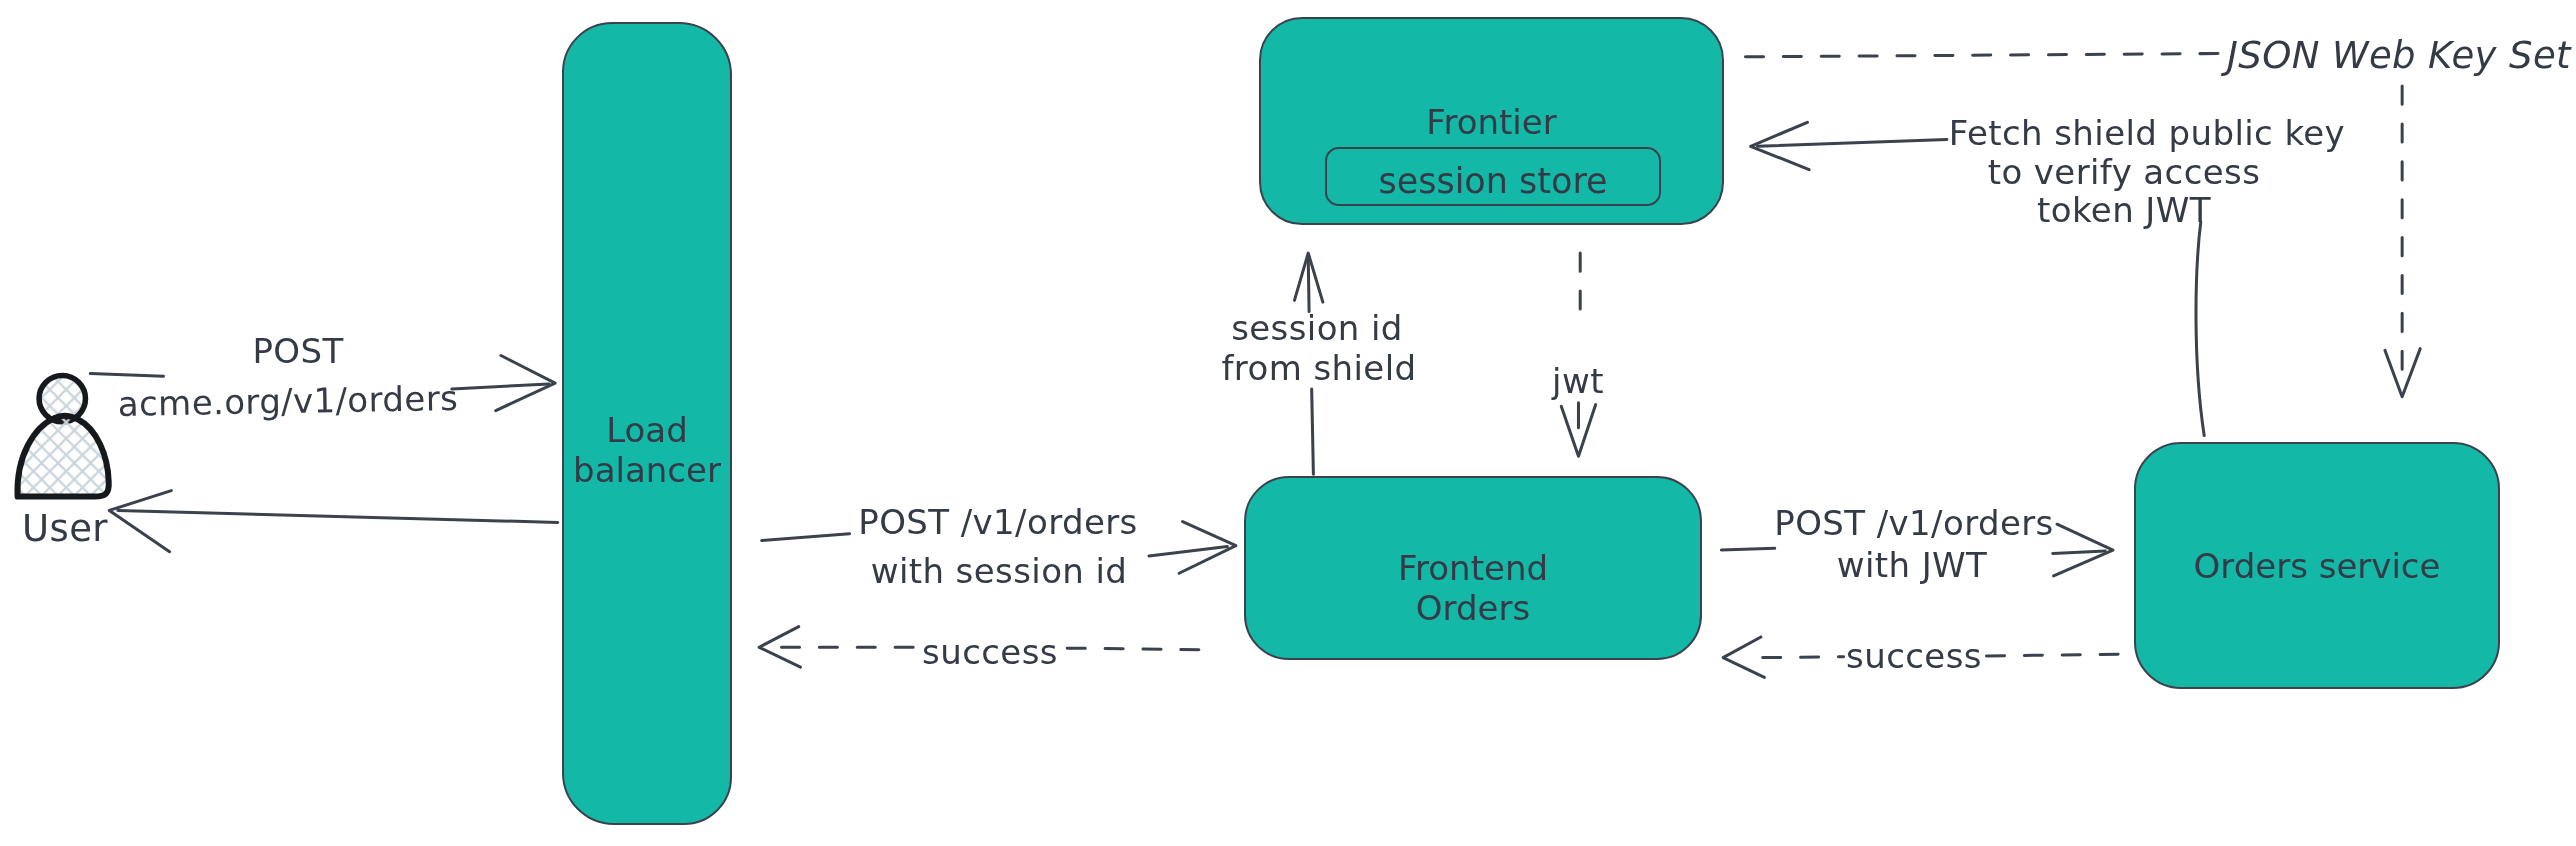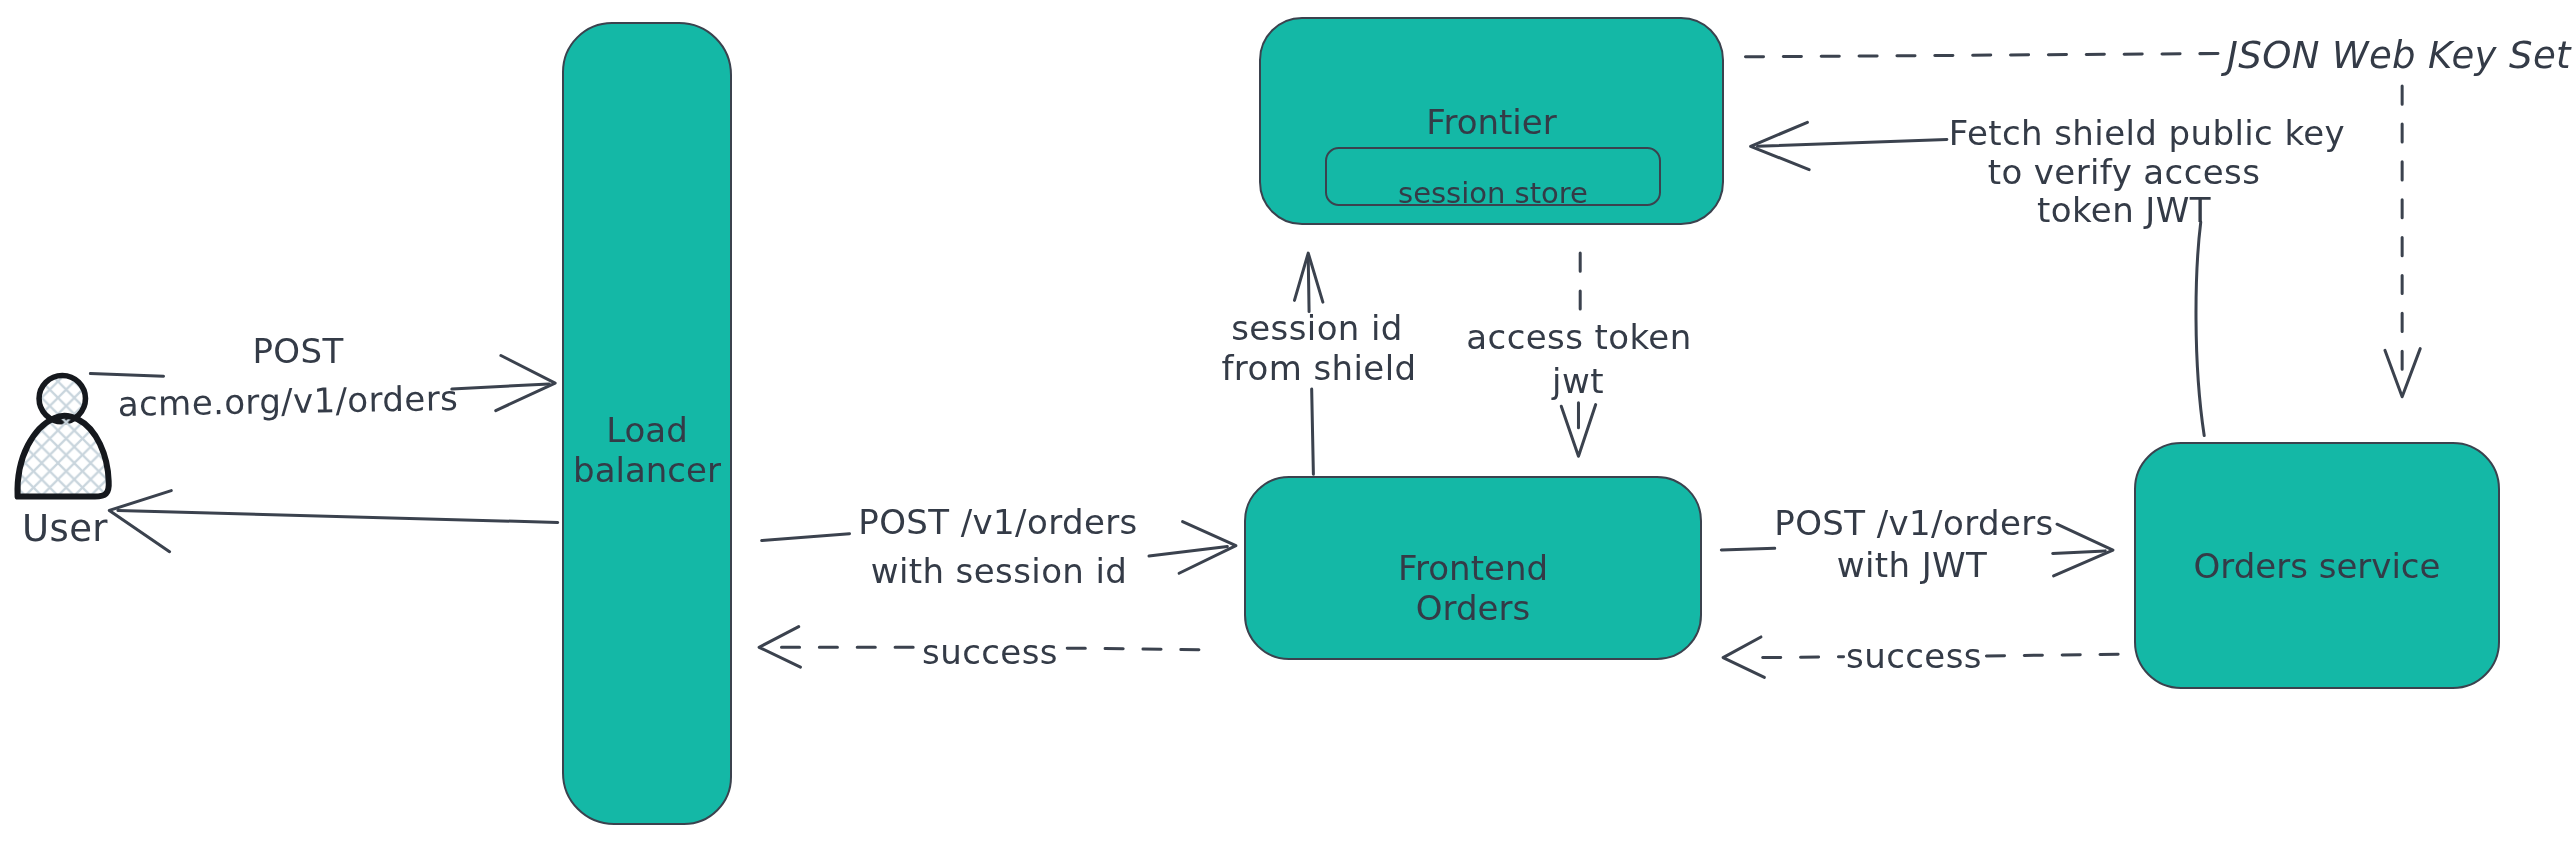--- a/index.html
+++ b/index.html
@@ -121,21 +121,21 @@
   <div class="node" style="left:562px;top:21.5px;width:170px;height:803px;border-radius:50px 53px 48px 52px;">
     <div class="node-label" style="top:386px;">
       <div>Load</div>
       <div>balancer</div>
     </div>
   </div>
 
   <div class="node" style="left:1259px;top:17px;width:465px;height:208px;border-radius:43px;">
     <div class="node-label" style="top:83px;">Frontier</div>
     <div class="node" style="left:64px;top:128px;width:336px;height:59px;border-radius:13.8px;">
-      <div class="node-label small" style="top:27px;font-size:29px;">session store</div>
+      <div class="node-label small" style="top:12px;font-size:35px;">session store</div>
     </div>
   </div>
 
   <div class="node" style="left:1244px;top:476px;width:458px;height:184px;border-radius:45px;">
     <div class="node-label" style="top:70px;">
       <div>Frontend</div>
       <div>Orders</div>
     </div>
   </div>
 
@@ -147,21 +147,20 @@
   <div class="lbl" style="left:288px;top:401px;transform:translate(-50%,-50%) rotate(-1deg);">acme.org/v1/orders</div>
 
   <div class="lbl" style="left:998px;top:522px;">POST /v1/orders</div>
   <div class="lbl" style="left:999px;top:571px;">with session id</div>
 
   <div class="lbl" style="left:990px;top:652px;">success</div>
 
   <div class="lbl" style="left:1317px;top:328px;">session id</div>
   <div class="lbl" style="left:1319px;top:368px;">from shield</div>
 
-  <div class="lbl" style="left:1579px;top:337px;">access token</div>
   <div class="lbl" style="left:1578px;top:381px;">jwt</div>
 
   <div class="lbl" style="left:1914px;top:523px;">POST /v1/orders</div>
   <div class="lbl" style="left:1912px;top:565px;">with JWT</div>
 
   <div class="lbl" style="left:1914px;top:656px;">success</div>
 
   <div class="lbl" style="left:2147px;top:133px;">Fetch shield public key</div>
   <div class="lbl" style="left:2124px;top:172px;">to verify access</div>
   <div class="lbl" style="left:2124px;top:210px;">token JWT</div>

